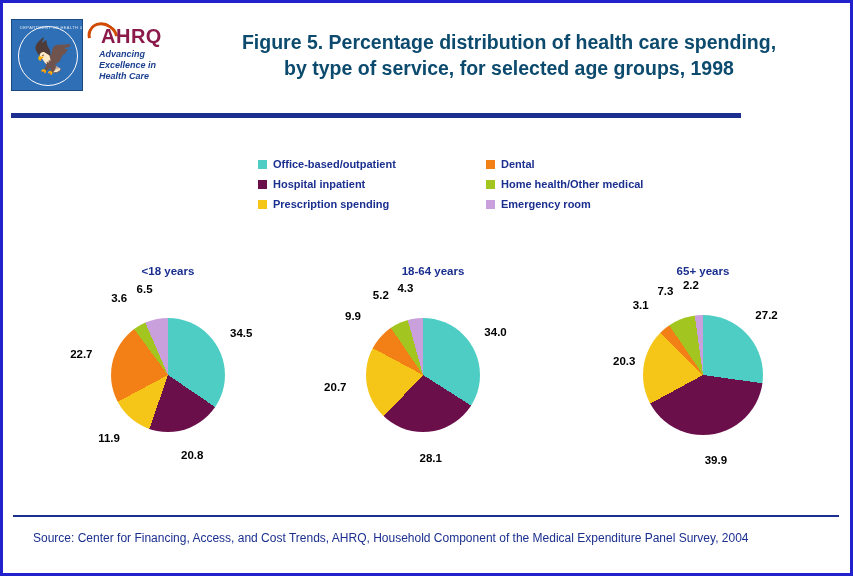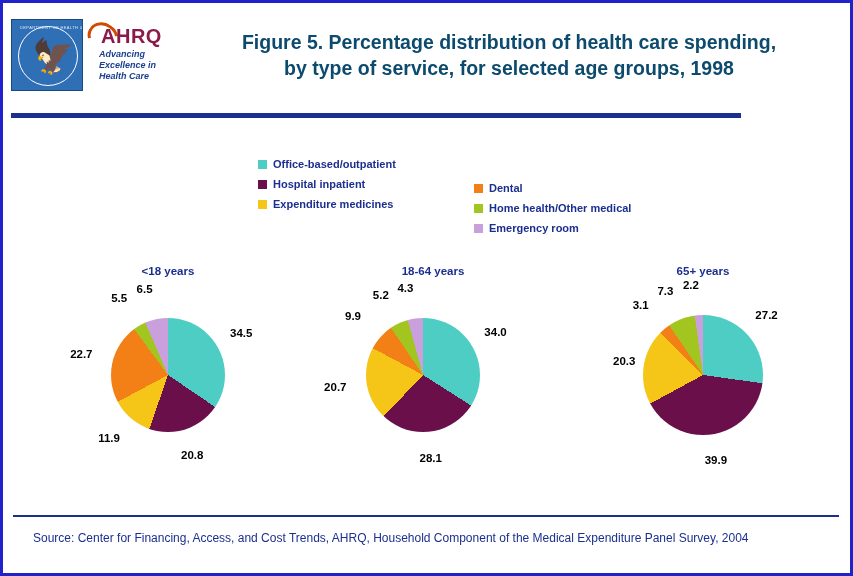--- a/index.html
+++ b/index.html
@@ -152,21 +152,21 @@
     position: relative;
     height: 20px;
   }
   .legend-item {
     position: absolute;
     display: flex;
     align-items: center;
     white-space: nowrap;
   }
   .legend-item.col1 { left: 0px; }
-  .legend-item.col2 { left: 216px; margin-top: 24px; }
+  .legend-item.col2 { left: 228px; }
   .legend-swatch {
     width: 9px;
     height: 9px;
     margin-right: 6px;
     flex: 0 0 auto;
   }
   
   .chart {
     position: absolute;
     top: 262px;
@@ -265,37 +265,37 @@
           <span>Hospital inpatient</span>
         </div>
         <div class="legend-item col2">
           <span class="legend-swatch" style="background: rgb(162, 197, 32);"></span>
           <span>Home health/Other medical</span>
         </div>
       </div>
       <div class="legend-row">
         <div class="legend-item col1">
           <span class="legend-swatch" style="background: rgb(245, 197, 24);"></span>
-          <span>Expenditure medicines</span>
+          <span>Prescription spending</span>
         </div>
         <div class="legend-item col2">
           <span class="legend-swatch" style="background: rgb(201, 160, 220);"></span>
           <span>Emergency room</span>
         </div>
       </div>
     </div>
 
   <div class="chart" id="chart-0">
       <div class="chart-title">&lt;18 years</div>
       <div class="pie" style="left: 88px; top: 53px; width: 114px; height: 114px; background: conic-gradient(rgb(78, 205, 196) 0deg, rgb(78, 205, 196) 124.2deg, rgb(107, 15, 75) 124.2deg, rgb(107, 15, 75) 199.08deg, rgb(245, 197, 24) 199.08deg, rgb(245, 197, 24) 241.92deg, rgb(242, 128, 23) 241.92deg, rgb(242, 128, 23) 323.64deg, rgb(162, 197, 32) 323.64deg, rgb(162, 197, 32) 336.6deg, rgb(201, 160, 220) 336.6deg, rgb(201, 160, 220) 360deg);"></div>
       <div class="slice-label" style="left: 207.004px; top: 61.758px;">34.5</div>
       <div class="slice-label" style="left: 158.089px; top: 183.622px;">20.8</div>
       <div class="slice-label" style="left: 75.1475px; top: 167.395px;">11.9</div>
       <div class="slice-label" style="left: 47.1305px; top: 82.9761px;">22.7</div>
-      <div class="slice-label" style="left: 88.1561px; top: 27.4319px;">5.5</div>
+      <div class="slice-label" style="left: 88.1561px; top: 27.4319px;">3.6</div>
       <div class="slice-label" style="left: 113.56px; top: 17.7868px;">6.5</div>
     </div>
   <div class="chart" id="chart-1">
       <div class="chart-title">18-64 years</div>
       <div class="pie" style="left: 78px; top: 53px; width: 114px; height: 114px; background: conic-gradient(rgb(78, 205, 196) 0deg, rgb(78, 205, 196) 122.4deg, rgb(107, 15, 75) 122.4deg, rgb(107, 15, 75) 223.56deg, rgb(245, 197, 24) 223.56deg, rgb(245, 197, 24) 298.08deg, rgb(242, 128, 23) 298.08deg, rgb(242, 128, 23) 325.8deg, rgb(162, 197, 32) 325.8deg, rgb(162, 197, 32) 344.52deg, rgb(201, 160, 220) 344.52deg, rgb(201, 160, 220) 360deg);"></div>
       <div class="slice-label" style="left: 196.362px; top: 60.5692px;">34.0</div>
       <div class="slice-label" style="left: 131.511px; top: 187.355px;">28.1</div>
       <div class="slice-label" style="left: 36.1015px; top: 115.72px;">20.7</div>
       <div class="slice-label" style="left: 57.0293px; top: 44.5217px;">9.9</div>
       <div class="slice-label" style="left: 84.8726px; top: 23.9563px;">5.2</div>

